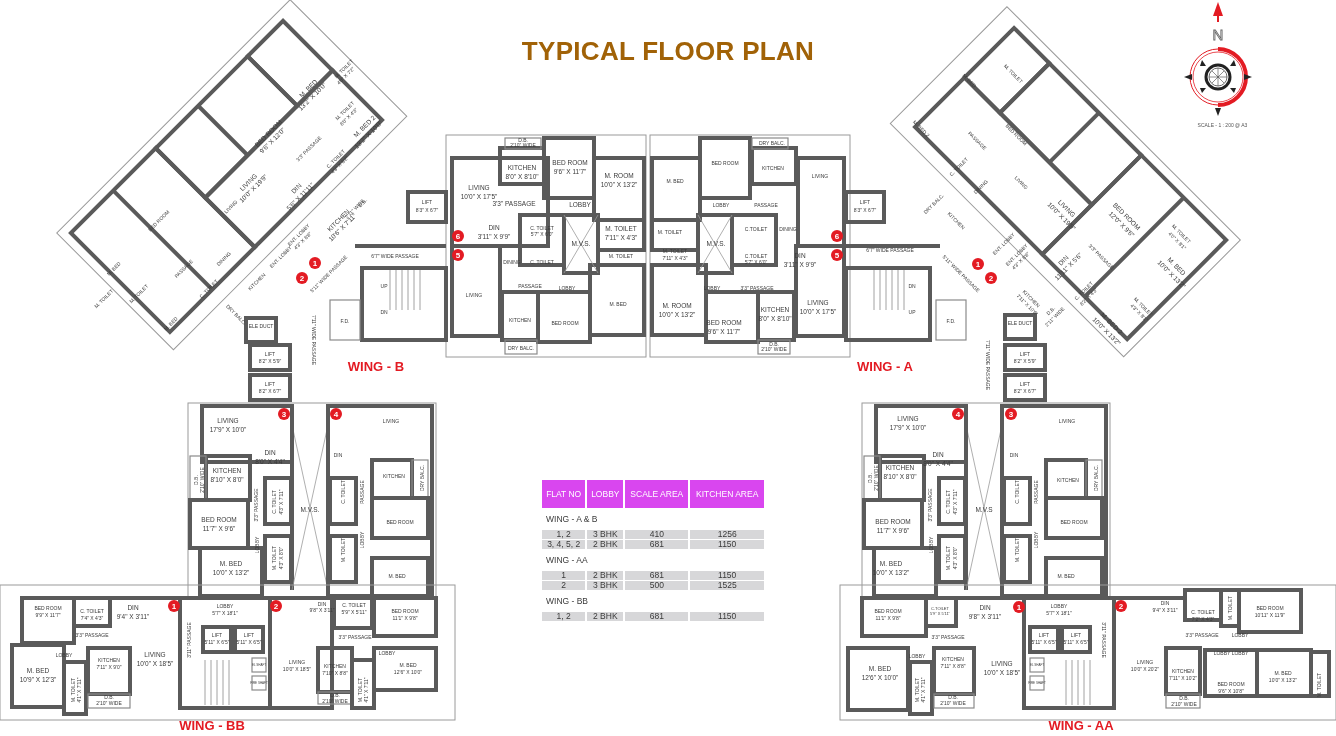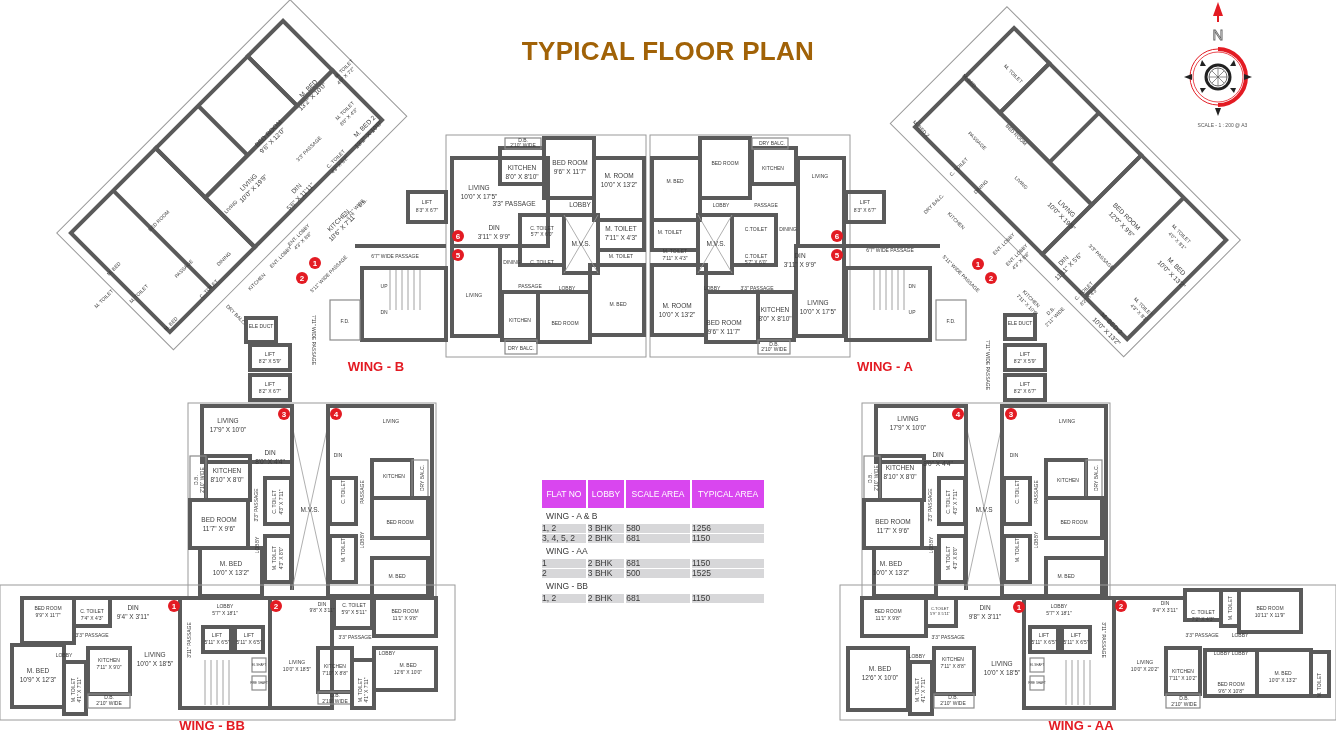--- a/index.html
+++ b/index.html
@@ -12,22 +12,22 @@
   .lbl{font-family:"Liberation Sans",sans-serif;font-size:6.5px;fill:#3a3a3a;text-anchor:middle;}
   .lbls{font-family:"Liberation Sans",sans-serif;font-size:5px;fill:#3a3a3a;text-anchor:middle;}
   .wing{font-family:"Liberation Sans",sans-serif;font-size:13px;font-weight:bold;fill:#e31b23;text-anchor:middle;}
   .badge circle{fill:#e31b23;}
   .badge text{font-family:"Liberation Sans",sans-serif;font-size:8px;font-weight:bold;fill:#fff;text-anchor:middle;}
   .xbox line{stroke:#9a9a9a;stroke-width:0.8;}
   .stairs line{stroke:#8a8a8a;stroke-width:0.8;}
   
   .tbl{position:absolute;left:540px;top:479px;width:226px;border-collapse:separate;border-spacing:2px 1px;font-size:8.5px;color:#3a3a3a;}
   .tbl th{background:#d946ef;color:#fff;font-weight:normal;height:28px;line-height:10px;padding:0 2px;text-align:center;}
-  .tbl td{background:#d7d7d9;height:9px;line-height:9px;padding:0;}
-  .tbl td.grp{background:transparent;text-align:left;padding-left:4px;height:14px;line-height:11px;}
+  .tbl td{background:#d7d7d9;text-align:center;height:9px;line-height:9px;padding:0;}
+  .tbl td.grp{background:transparent;text-align:left;padding-left:4px;height:20px;line-height:11px;}
   .compass{position:absolute;left:1180px;top:0px;width:76px;height:130px;}
   .scale{position:absolute;left:1175px;top:122px;width:95px;font-size:5px;color:#555;text-align:center;}
 </style>
 </head>
 <body>
 
 <div class="title">TYPICAL FLOOR PLAN</div>
 
 <svg class="plan" width="1336" height="736" viewBox="0 0 1336 736">
 
@@ -648,31 +648,31 @@
   <polygon points="54,93 50,88 56,88" fill="#222"></polygon>
 </svg>
 <div class="scale">SCALE -   1  : 200 @ A3</div>
 
 <table class="tbl">
   <thead>
     <tr>
       <th>FLAT NO</th>
       <th>LOBBY</th>
       <th>SCALE AREA</th>
-      <th>TYPICAL AREA</th>
+      <th>KITCHEN AREA</th>
     </tr>
   </thead>
   <tbody>
     <tr>
         <td class="grp" colspan="4">WING - A &amp; B</td>
       </tr>
     <tr>
       <td>1, 2</td>
       <td>3 BHK</td>
-      <td>580</td>
+      <td>410</td>
       <td>1256</td>
     </tr>
     <tr>
       <td>3, 4, 5, 2</td>
       <td>2 BHK</td>
       <td>681</td>
       <td>1150</td>
     </tr>
     <tr>
         <td class="grp" colspan="4">WING - AA</td>

